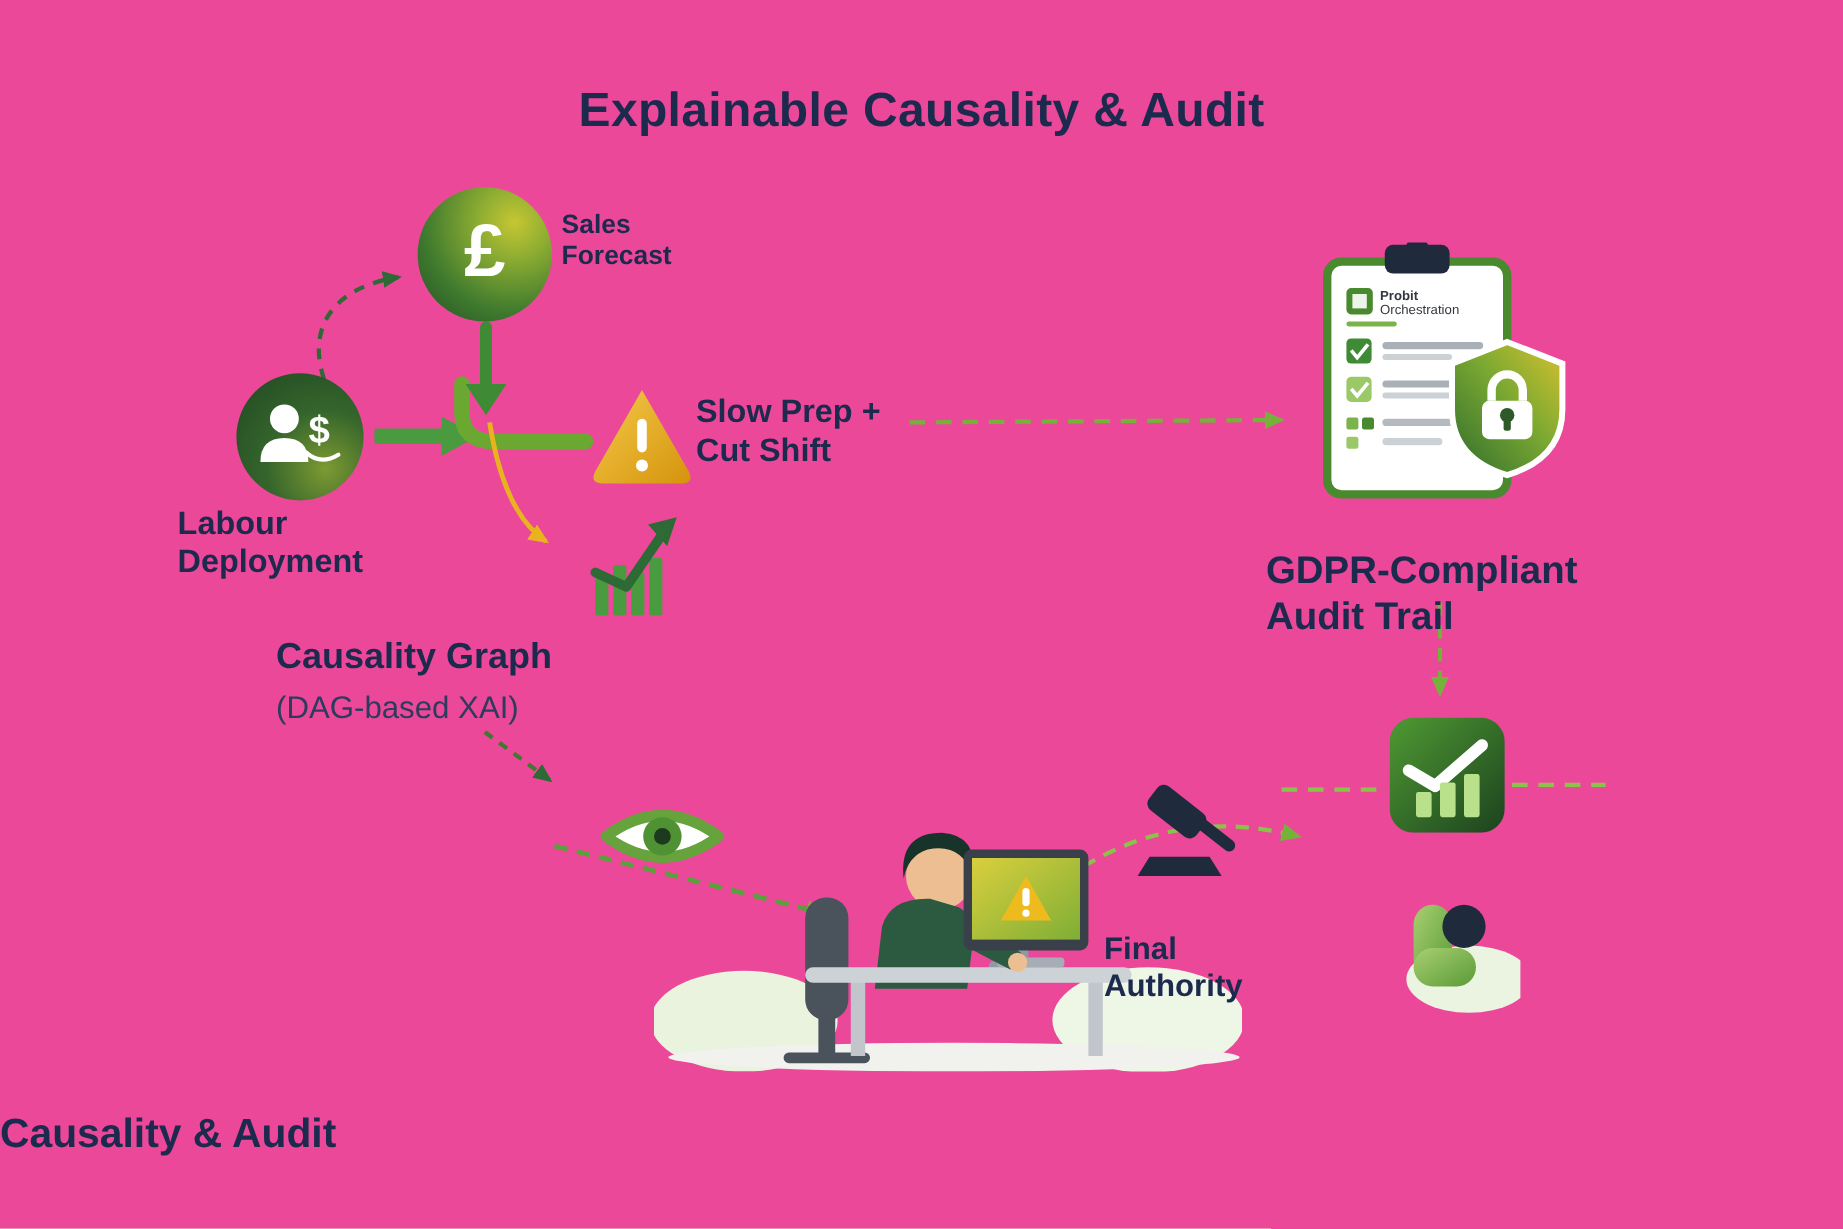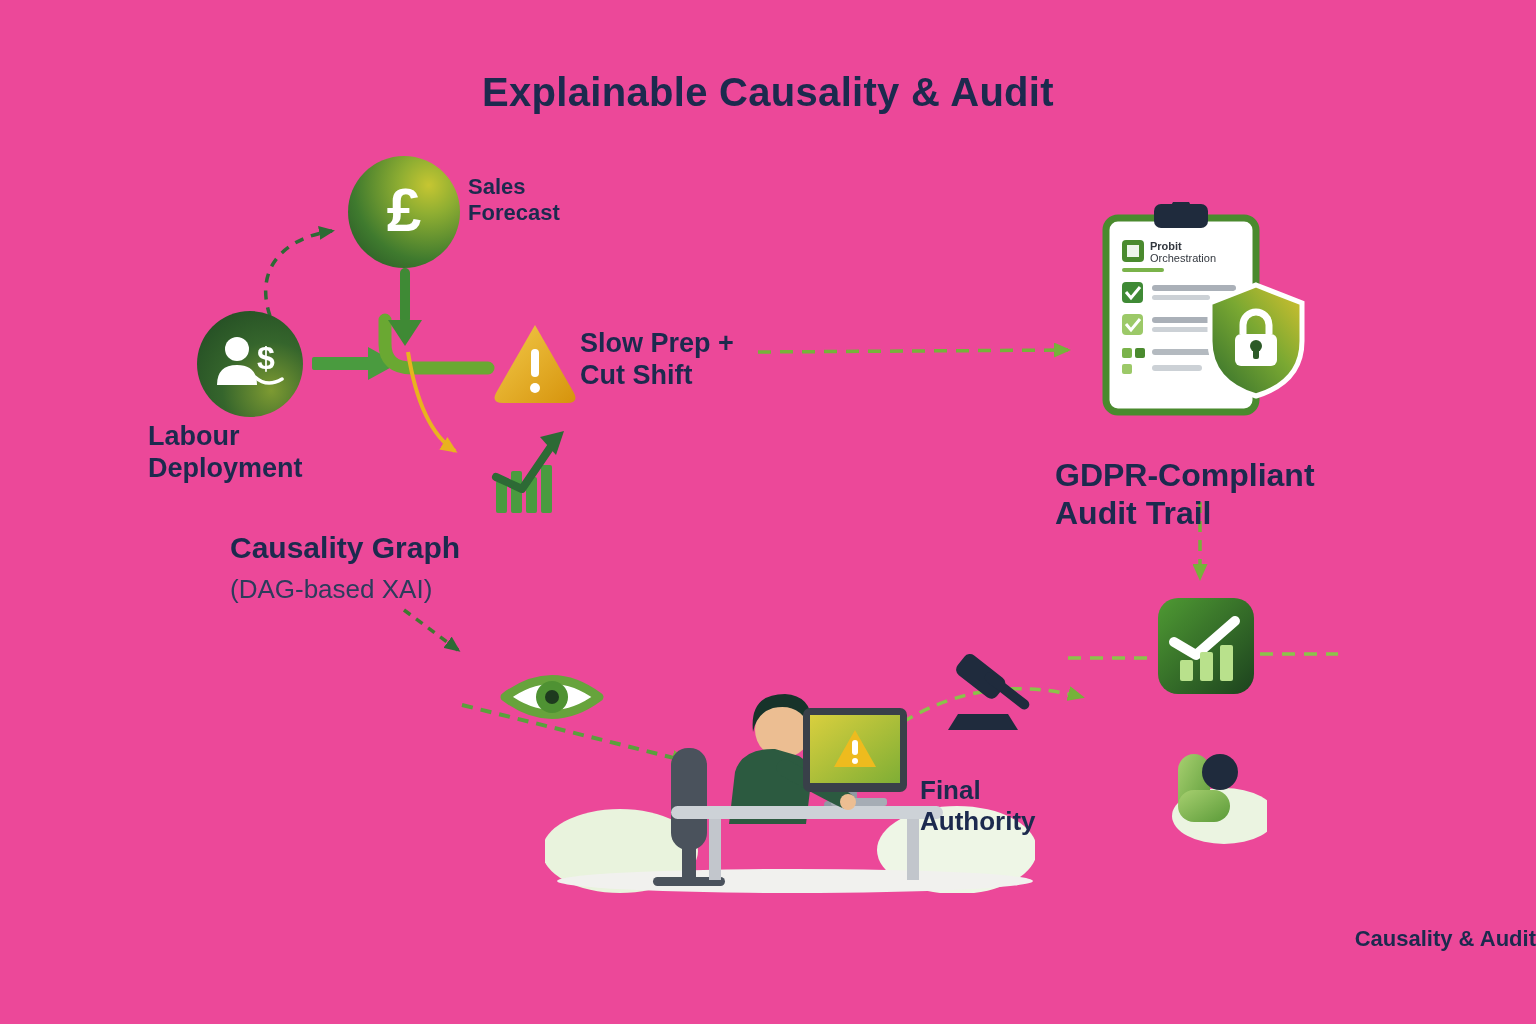--- a/index.html
+++ b/index.html
@@ -6,21 +6,21 @@
   .canvas{
     position:relative;width:1536px;height:1024px;background:#ec4899;
     font-family:"Liberation Sans", sans-serif;color:#1c2a4e;overflow:hidden;
   }
   .abs{position:absolute;}
   .label{
     white-space:pre-line;font-weight:700;color:#1c2a4e;line-height:1.2;
   }
   .center{text-align:left;}
   #title{left:0;right:0;top:70px;text-align:center;font-size:40px;font-weight:700;letter-spacing:.3px;}
-  #footer{left:0;right:0;top:926px;text-align:right;font-size:22px;font-weight:700;}
+  #footer{left:0;right:0;top:926px;text-align:left;font-size:34px;font-weight:700;}
   .circle{
     border-radius:50%;display:flex;align-items:center;justify-content:center;
   }
   #sales-circle{
     left:348px;top:156px;width:112px;height:112px;
     background:radial-gradient(circle at 72% 26%, #c9c råde832 0%, #9bb133 22%, #3f7a2e 62%, #234f24 100%);
   }
   
   #sales-circle{background:radial-gradient(circle at 72% 26%, #c6c632 0%, #8fae32 25%, #3f7a2e 65%, #234f24 100%);}
   #sales-symbol{color:#fff;font-size:62px;font-weight:700;line-height:1;margin-top:-4px;}

